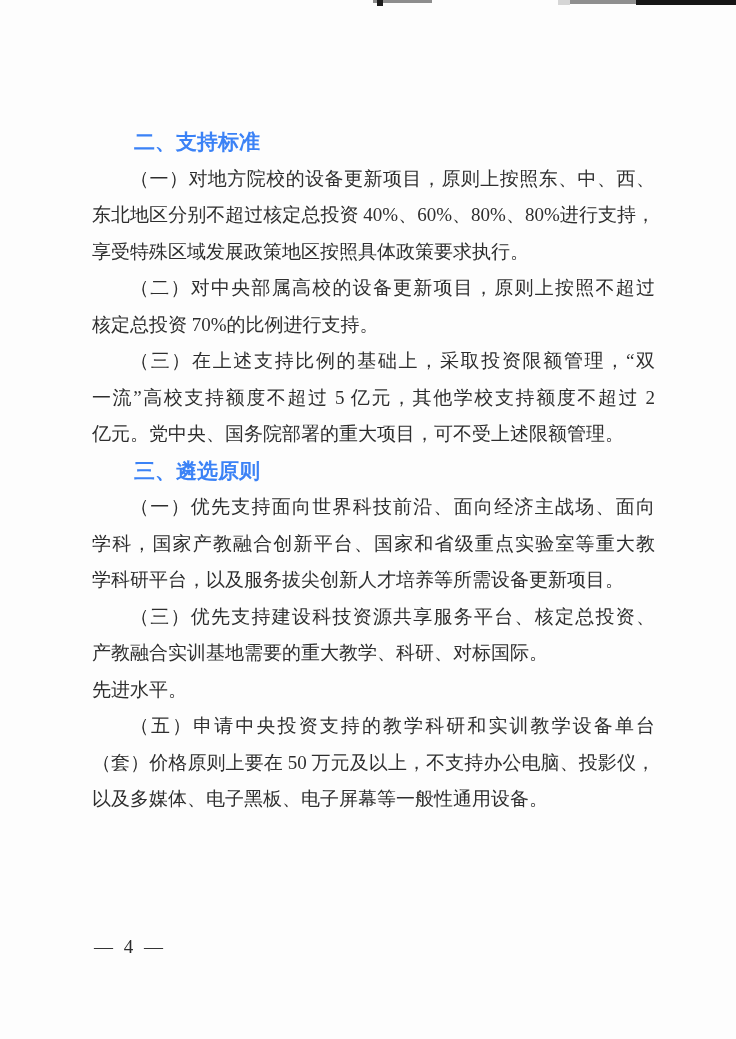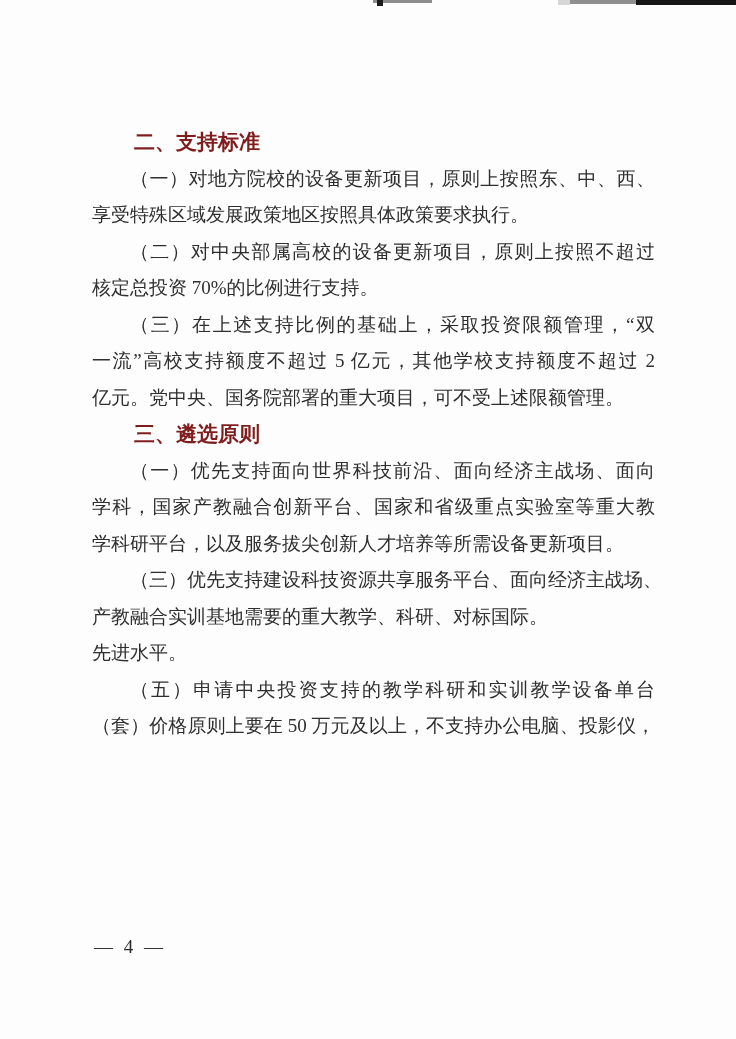--- a/index.html
+++ b/index.html
@@ -39,21 +39,21 @@
     text-justify: inter-character;
     overflow: hidden;
     white-space: nowrap;
   }
   .line.last { text-align-last: left; }
   .line.fl   { text-indent: 2em; }
   .line.heading {
     font-family: "Liberation Sans", "DejaVu Sans", sans-serif;
     font-weight: 700;
     font-size: 21px;
-    color: #7f1d1d;
+    color: #3b82f6;
     text-align: left;
     text-align-last: left;
     text-indent: 2em;
   }
   .pagenum {
     position: absolute;
     left: 94px;
     top: 936px;
     font-size: 19px;
     letter-spacing: 3px;
@@ -70,41 +70,43 @@
   <div class="artifact a1b"></div>
   <div class="artifact a2"></div>
   <div class="artifact a2b"></div>
   <div class="artifact a2c"></div>
 
   <div class="textblock">
 
     <div class="line heading">二、支持标准</div>
 
     <div class="line fl">（一）对地方院校的设备更新项目，原则上按照东、中、西、</div>
+    <div class="line">东北地区分别不超过核定总投资 40%、60%、80%、80%进行支持，</div>
     <div class="line last">享受特殊区域发展政策地区按照具体政策要求执行。</div>
 
     <div class="line fl">（二）对中央部属高校的设备更新项目，原则上按照不超过</div>
     <div class="line last">核定总投资 70%的比例进行支持。</div>
 
     <div class="line fl">（三）在上述支持比例的基础上，采取投资限额管理，“双</div>
     <div class="line">一流”高校支持额度不超过 5 亿元，其他学校支持额度不超过 2</div>
     <div class="line last">亿元。党中央、国务院部署的重大项目，可不受上述限额管理。</div>
 
     <div class="line heading">三、遴选原则</div>
 
     <div class="line fl">（一）优先支持面向世界科技前沿、面向经济主战场、面向</div>
 
     <div class="line">学科，国家产教融合创新平台、国家和省级重点实验室等重大教</div>
     <div class="line last">学科研平台，以及服务拔尖创新人才培养等所需设备更新项目。</div>
 
-    <div class="line fl">（三）优先支持建设科技资源共享服务平台、面向经济主战场、</div>
+    <div class="line fl">（三）优先支持建设科技资源共享服务平台、核定总投资、</div>
     <div class="line last">产教融合实训基地需要的重大教学、科研、对标国际。</div>
 
     <div class="line last">先进水平。</div>
 
     <div class="line fl">（五）申请中央投资支持的教学科研和实训教学设备单台</div>
     <div class="line">（套）价格原则上要在 50 万元及以上，不支持办公电脑、投影仪，</div>
+    <div class="line last">以及多媒体、电子黑板、电子屏幕等一般性通用设备。</div>
 
   </div>
 
   <div class="pagenum">— 4 —</div>
 
 </div>
 
 </body></html>

